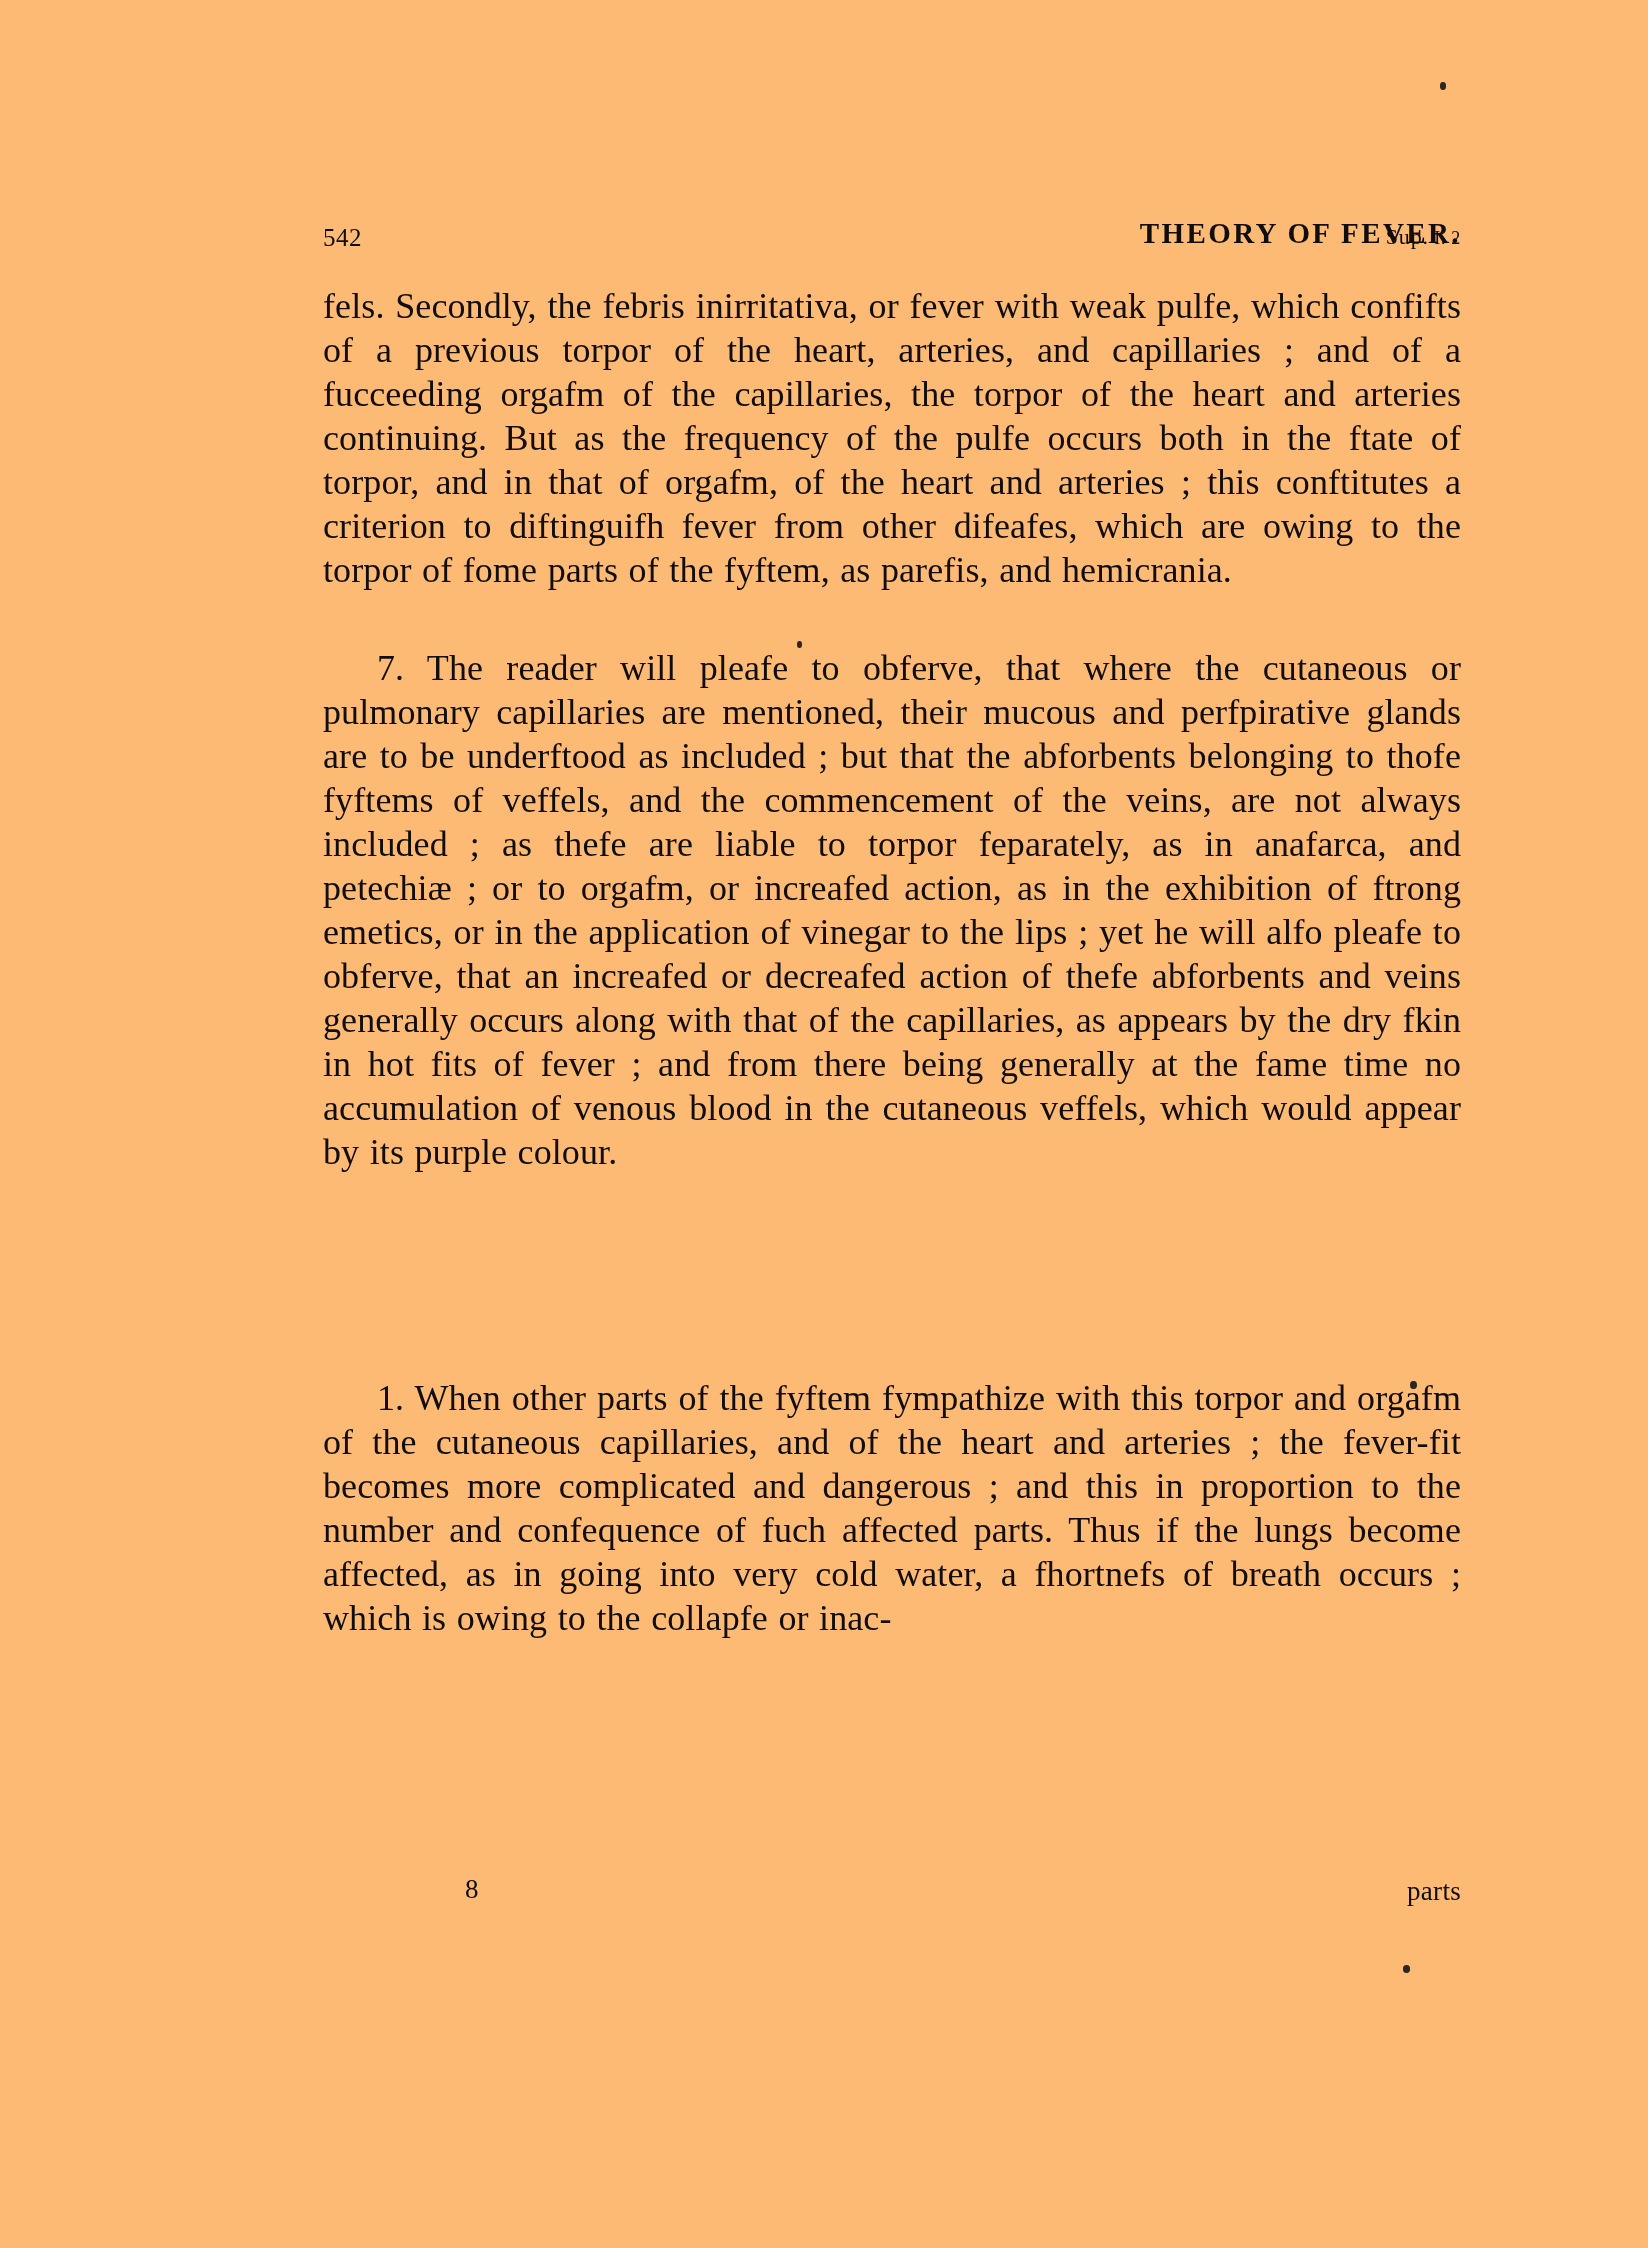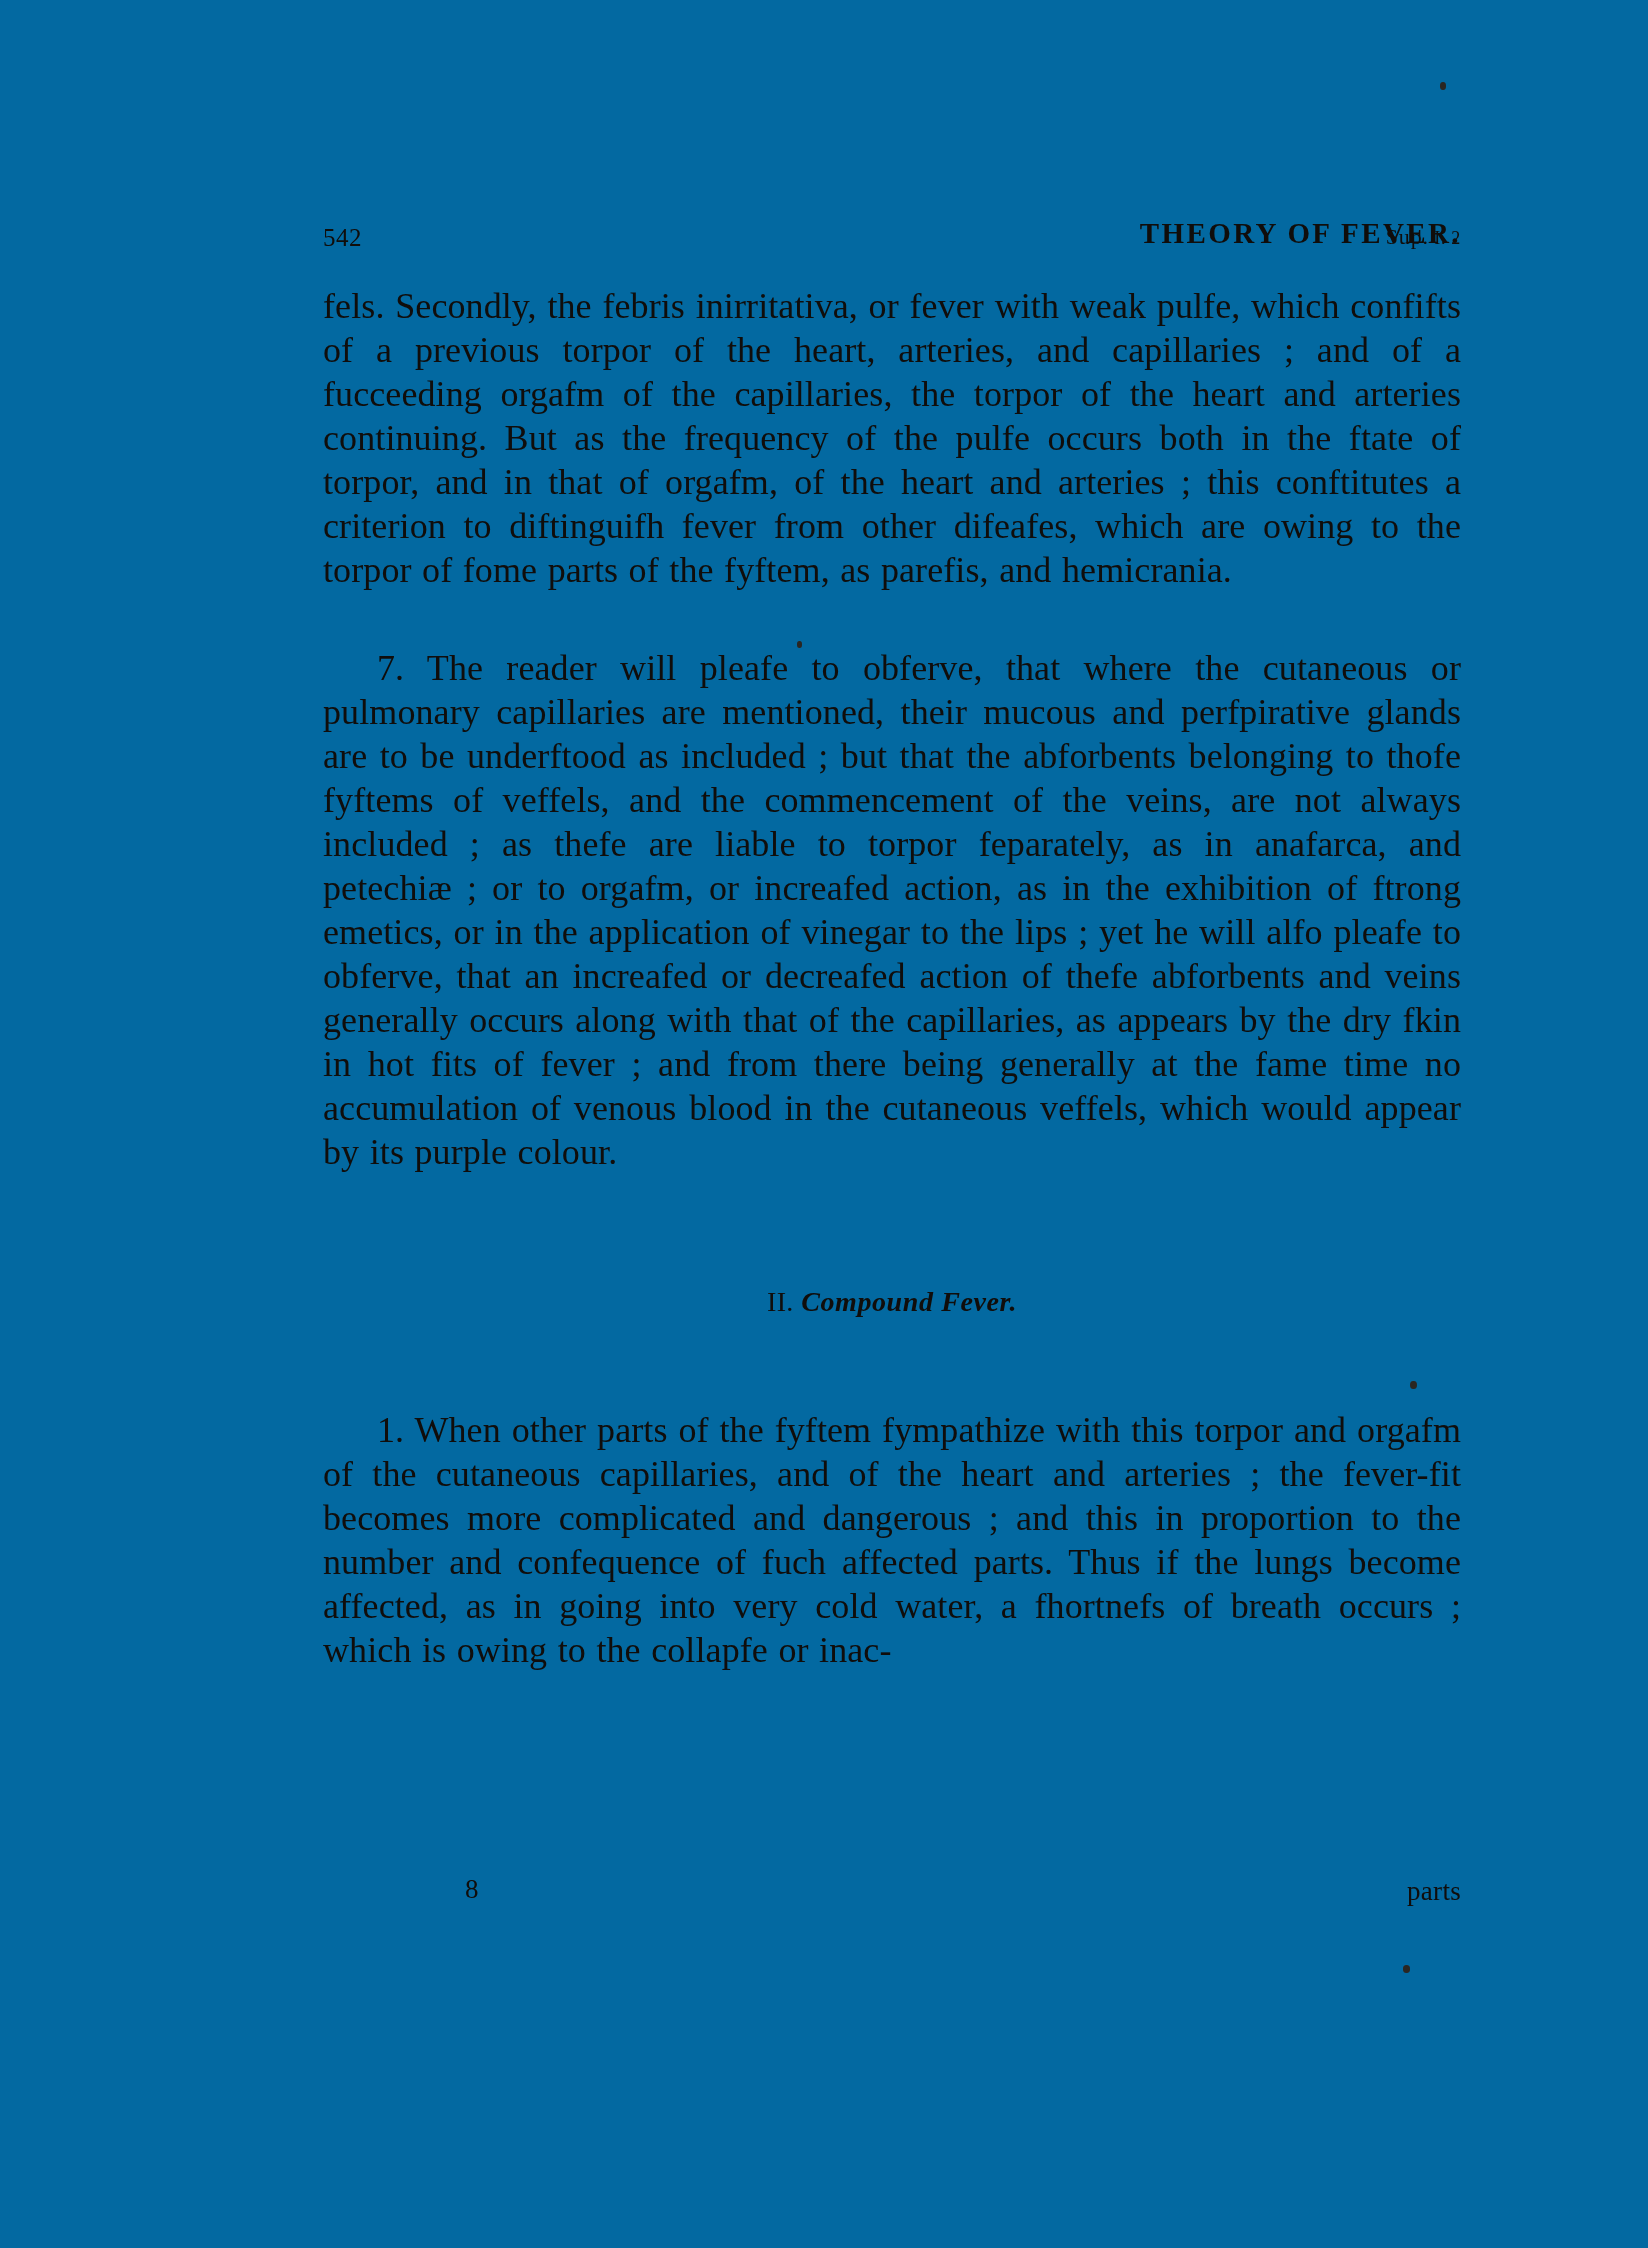--- a/index.html
+++ b/index.html
@@ -13,21 +13,21 @@
     font-family: "Liberation Serif", serif;
     color: #100d0b;
     position: relative;
     overflow: hidden;
   }
   .page {
     position: absolute;
     left: 0; top: 0;
     width: 1649px;
     height: 2249px;
-    background: #0369a1;
+    background: #fdba74;
   }
   .content {
     position: absolute;
     left: 323px;
     top: 211px;
     width: 1138px;
   }
   
   .running-head {
     position: relative;
@@ -144,21 +144,20 @@
     </div>
 
     <p class="para">fels.   Secondly, the febris inirritativa, or fever with weak pulfe, which confifts of a previous torpor of the heart, arteries, and capillaries ; and of a fucceeding orgafm of the capillaries, the torpor of the heart and arteries continuing.   But as the frequency of the pulfe occurs both in the ftate of torpor, and in that of orgafm, of the heart and arteries ; this conftitutes a criterion to diftinguifh fever from other difeafes, which are owing to the torpor of fome parts of the fyftem, as parefis, and hemicrania.</p>
 
     <div class="gap-med"></div>
 
     <p class="para indent">7. The reader will pleafe to obferve, that where the cutaneous or pulmonary capillaries are mentioned, their mucous and perfpirative glands are to be underftood as included ;  but that the abforbents belonging to thofe fyftems of veffels, and the commencement of the veins, are not always included ; as thefe are liable to torpor feparately, as in anafarca, and petechiæ ;  or to orgafm, or increafed action, as in the exhibition of ftrong emetics, or in the application of vinegar to the lips ; yet he will alfo pleafe to obferve, that an increafed or decreafed action of thefe abforbents and veins generally occurs along with that of the capillaries, as appears by the dry fkin in hot fits of fever ; and from there being generally at the fame time no accumulation of venous blood in the cutaneous veffels, which would appear by its purple colour.</p>
 
     <div class="gap-xl"></div>
 
-    <p class="section-head"><span class="num">II. </span><span class="ttl">Compound Fever.</span></p>
 
     <div class="gap-large"></div>
 
     <p class="para indent">1. When other parts of the fyftem fympathize with this torpor and orgafm of the cutaneous capillaries, and of the heart and arteries ; the fever-fit becomes more complicated and dangerous ; and this in proportion to the number and confequence of fuch affected parts. Thus if the lungs become affected, as in going into very cold water, a fhortnefs of breath occurs ; which is owing to the collapfe or inac-</p>
 
   </div>
 
   <div class="footer">
     <div class="signature">8</div>
     <div class="catchword">parts</div>

